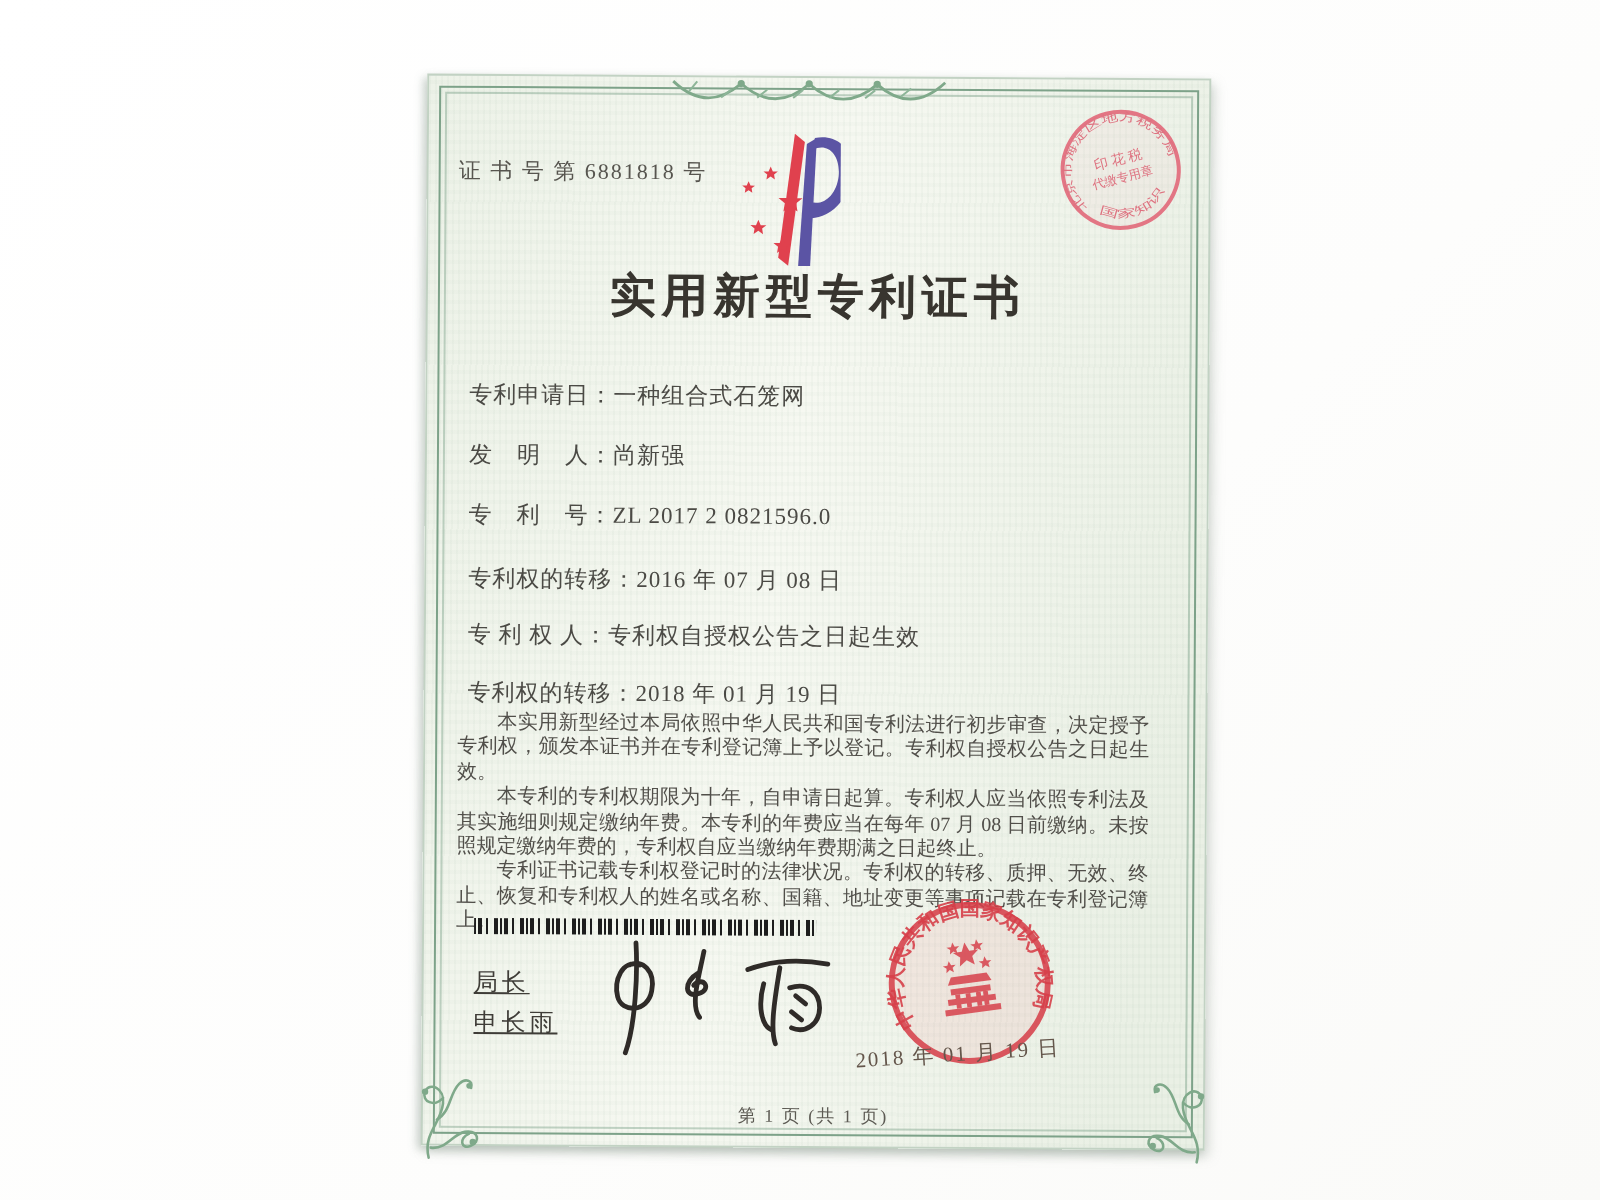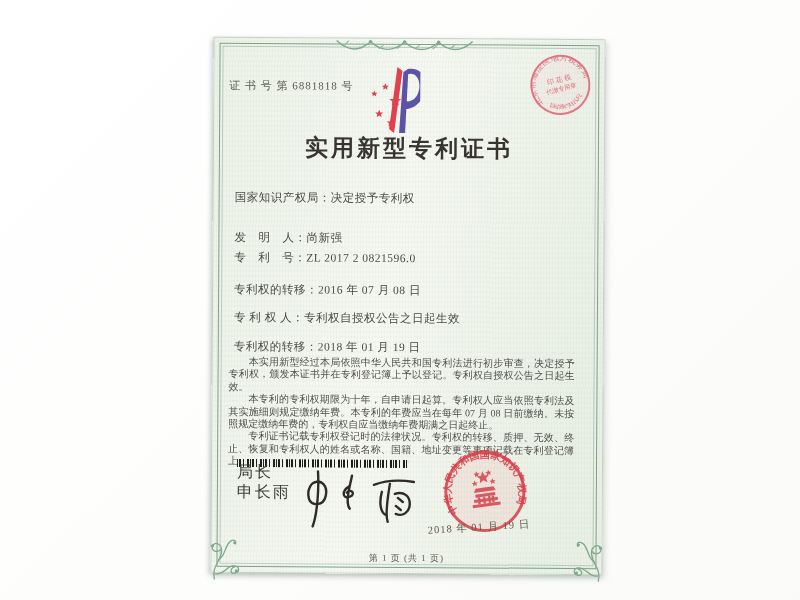--- a/index.html
+++ b/index.html
@@ -17,26 +17,26 @@
     box-shadow:-2px 2px 4px rgba(120,140,125,.35),2px 3px 6px rgba(150,160,150,.35);
     border:1px solid #c2d2c3;
     transform:rotate(.35deg);
   }
   .frame1{position:absolute;inset:5px;border:1.5px solid #7da289;pointer-events:none;}
   .frame2{position:absolute;inset:8px;border:1px solid rgba(125,162,137,.45);pointer-events:none;}
   .cert-no{position:absolute;left:15px;top:40px;font-size:11px;color:#57554f;letter-spacing:1px;white-space:nowrap;}
   .title{position:absolute;left:0;top:94px;width:100%;text-align:center;font-size:23px;font-weight:700;color:#38352f;letter-spacing:3px;white-space:nowrap;}
   .logo{position:absolute;left:150px;top:24px;width:56px;height:72px;}
   .field-row{position:absolute;left:21px;font-size:11.5px;color:#4b4a45;letter-spacing:.5px;white-space:nowrap;}
-  .fr1{top:152px}.fr2{top:192px}.fr3{top:212px}.fr4{top:244px}.fr5{top:272px}.fr6{top:301px}
+  .fr1{top:152px}.fr2{top:182px}.fr3{top:212px}.fr4{top:244px}.fr5{top:272px}.fr6{top:301px}
   .body-text{position:absolute;left:16px;top:318px;width:346px;font-size:10px;line-height:12.4px;color:#514f4a;text-align:justify;}
   .body-text p{margin:0;text-indent:2em;}
   .barcode{position:absolute;left:25px;top:421px;width:171px;height:8px;
     background:repeating-linear-gradient(90deg,#1d1d1d 0 1px,transparent 1px 2px,#1d1d1d 2px 4px,transparent 4px 6px,#1d1d1d 6px 7px,transparent 7px 10px,#1d1d1d 10px 12px,transparent 12px 13px);}
-  .director{position:absolute;left:25px;top:424px;font-size:16px;color:#3f3d38;line-height:20px;letter-spacing:2px;}
+  .director{position:absolute;left:25px;top:443px;font-size:12px;color:#3f3d38;line-height:20px;letter-spacing:2px;text-decoration:underline;}
   .signature{position:absolute;left:78px;top:428px;width:145px;height:66px;}
   .seal{position:absolute;left:230px;top:409px;width:86px;height:86px;transform:rotate(-8deg);}
   .seal-date{position:absolute;left:216px;top:481px;font-size:10.5px;color:#64564b;letter-spacing:1px;transform:rotate(-4deg);white-space:nowrap;z-index:1;}
   .tax-stamp{position:absolute;left:311px;top:10px;width:70px;height:70px;transform:rotate(-15deg);opacity:.9;}
   .footer{position:absolute;left:0;bottom:8px;width:100%;text-align:center;font-size:9px;color:#5c5a53;letter-spacing:1px;}
   .ornament{position:absolute;pointer-events:none;}
   .orn-bl{left:-4px;bottom:-9px;width:48px;height:56px;}
   .orn-br{right:-4px;bottom:-9px;width:48px;height:56px;transform:scaleX(-1);}
   .garland{left:120px;top:-6px;width:140px;height:26px;}
 </style>
@@ -84,21 +84,21 @@
     <path d="M43,6 C59,3 65,19 60,31 C56,42 46,47 40,46 L41,38 C48,40 54,34 55,25 C56,14 49,8 42,12 Z" fill="#5b54a4"></path>
     <use href="#star5" transform="translate(21,24) scale(0.9)" fill="#e0414e"></use>
     <use href="#star5" transform="translate(10,31) scale(0.8)" fill="#e0414e"></use>
     <use href="#star5" transform="translate(31,38) scale(1.5)" fill="#e0414e"></use>
     <use href="#star5" transform="translate(15,51) scale(1.0)" fill="#e0414e"></use>
     <use href="#star5" transform="translate(27,60) scale(1.1)" fill="#e0414e"></use>
   </svg>
 
   <div class="title">实用新型专利证书</div>
 
-  <div class="field-row fr1"><span>国家知识产权局：</span><span>决定授予专利权</span></div>
+  <div class="field-row fr1"><span>专利申请日：</span><span>一种组合式石笼网</span></div>
   <div class="field-row fr2"><span>发　明　人：</span><span>尚新强</span></div>
   <div class="field-row fr3"><span>专　利　号：</span><span>ZL 2017 2 0821596.0</span></div>
   <div class="field-row fr4"><span>专利权的转移：</span><span>2016 年 07 月 08 日</span></div>
   <div class="field-row fr5"><span>专 利 权 人：</span><span>专利权自授权公告之日起生效</span></div>
   <div class="field-row fr6"><span>专利权的转移：</span><span>2018 年 01 月 19 日</span></div>
 
   <div class="body-text">
     <p>本实用新型经过本局依照中华人民共和国专利法进行初步审查，决定授予专利权，颁发本证书并在专利登记簿上予以登记。专利权自授权公告之日起生效。</p>
     <p>本专利的专利权期限为十年，自申请日起算。专利权人应当依照专利法及其实施细则规定缴纳年费。本专利的年费应当在每年 07 月 08 日前缴纳。未按照规定缴纳年费的，专利权自应当缴纳年费期满之日起终止。</p>
     <p>专利证书记载专利权登记时的法律状况。专利权的转移、质押、无效、终止、恢复和专利权人的姓名或名称、国籍、地址变更等事项记载在专利登记簿上。</p>

